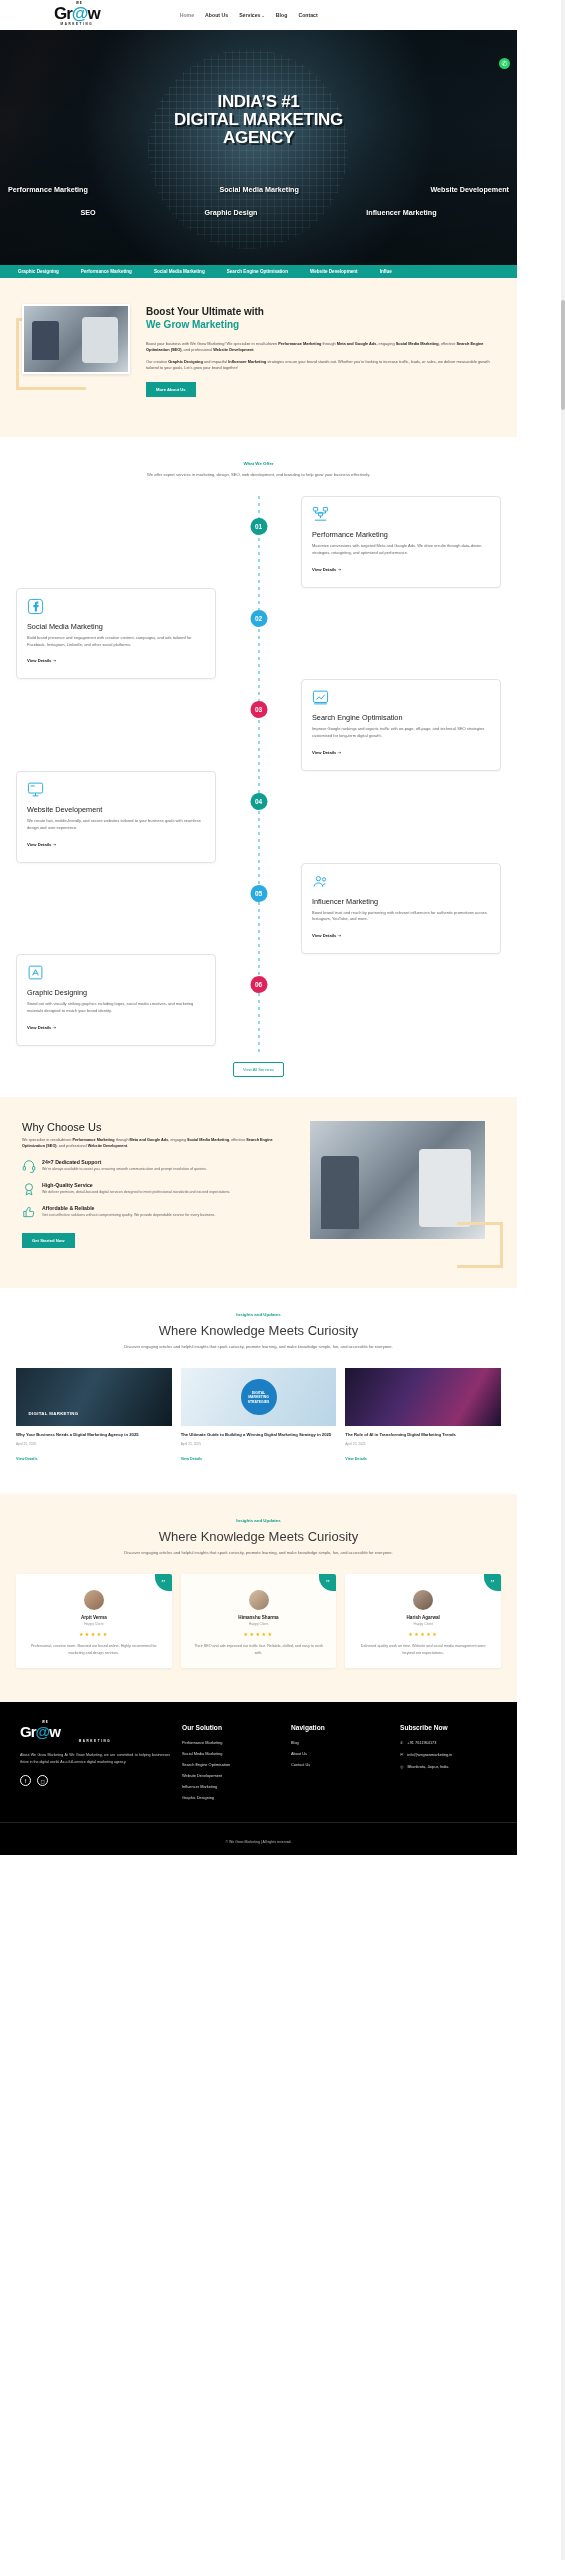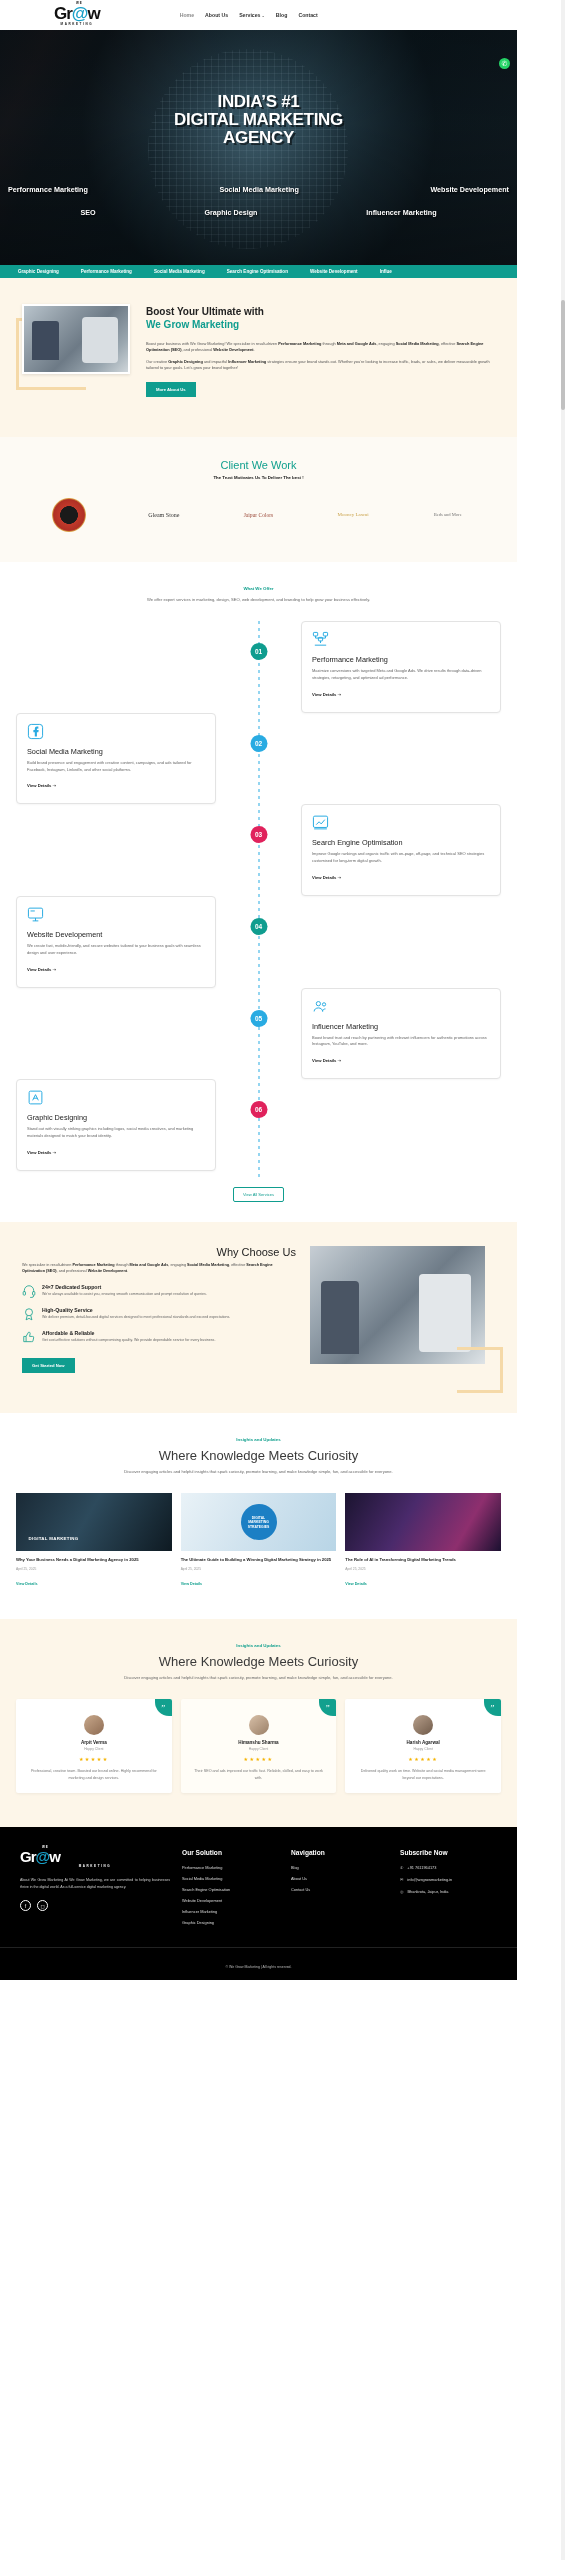--- a/index.html
+++ b/index.html
@@ -162,21 +162,21 @@
     color:#fff; font-size:6.5px; font-weight:bold; z-index:3;
   }
   .btn-outline {
     display:inline-block; margin-top:10px; border:1px solid #0f9d8f; color:#0f9d8f;
     background:#fff; font-size:4.1px; padding:4px 9px; border-radius:2px; cursor:pointer;
   }
 
   
   .why { background:#fdf6e9; padding:24px 22px 40px; display:flex; gap:14px; position:relative; }
   .why-left { flex:1; }
-  .why-h { font-size:11px; color:#222; font-weight:500; margin-bottom:4px;text-align:right; }
+  .why-h { font-size:11px; color:#222; font-weight:500; margin-bottom:4px; }
   .why-intro { font-size:3.8px; color:#555; line-height:1.7; margin-bottom:9px; }
   .why-intro b { color:#222; }
   .wrow { display:flex; gap:6px; margin-bottom:9px; }
   .wicon { width:14px; height:14px; flex:none; color:#12a08e; }
   .wicon svg { width:14px; height:14px; }
   .wtitle { font-size:5.2px; font-weight:bold; color:#222; }
   .wdesc { font-size:3.6px; color:#666; line-height:1.65; margin-top:2px; }
   .why-right { width:185px; flex:none; position:relative; }
   .why-img {
     width:175px; height:118px;
@@ -324,33 +324,20 @@
       <p class="boost-p">
         <span>Boost your business with We Grow Marketing! We specialize in result-driven </span><b>Performance Marketing</b><span> through </span><b>Meta and Google Ads</b><span>, engaging </span><b>Social Media Marketing</b><span>, effective </span><b>Search Engine Optimization (SEO)</b><span>, and professional </span><b>Website Development</b><span>.</span>
       </p>
       <p class="boost-p">
         <span>Our creative </span><b>Graphic Designing</b><span> and impactful </span><b>Influencer Marketing</b><span> strategies ensure your brand stands out. Whether you’re looking to increase traffic, leads, or sales, we deliver measurable growth tailored to your goals. Let’s grow your brand together!</span>
       </p>
       <button class="btn-teal">More About Us</button>
     </div>
   </div>
 
-  <div class="clients">
-    <div class="clients-h">Client We Work</div>
-    <div class="clients-sub">The Trust Motivates Us To Deliver The best !</div>
-    <div class="client-logos">
-      <div class="cl">
-          <div class="cl-1"></div>
-        </div>
-      <div class="cl cl-2">Gleam Stone</div>
-      <div class="cl cl-3">Jaipur Colors</div>
-      <div class="cl cl-4">Mooncy Laxmi</div>
-      <div class="cl cl-5">Beds and More</div>
-    </div>
-  </div>
 
   <div class="services">
     <div class="eyebrow">What We Offer</div>
     <div class="sec-sub" style="padding:0 90px">We offer expert services in marketing, design, SEO, web development, and branding to help grow your business effectively.</div>
 
     <div class="timeline">
       <div class="tl-line"></div>
 
       <div class="tl-item right">
         <div class="tl-badge" style="background:#0f9d8f;top:22px">01</div>

